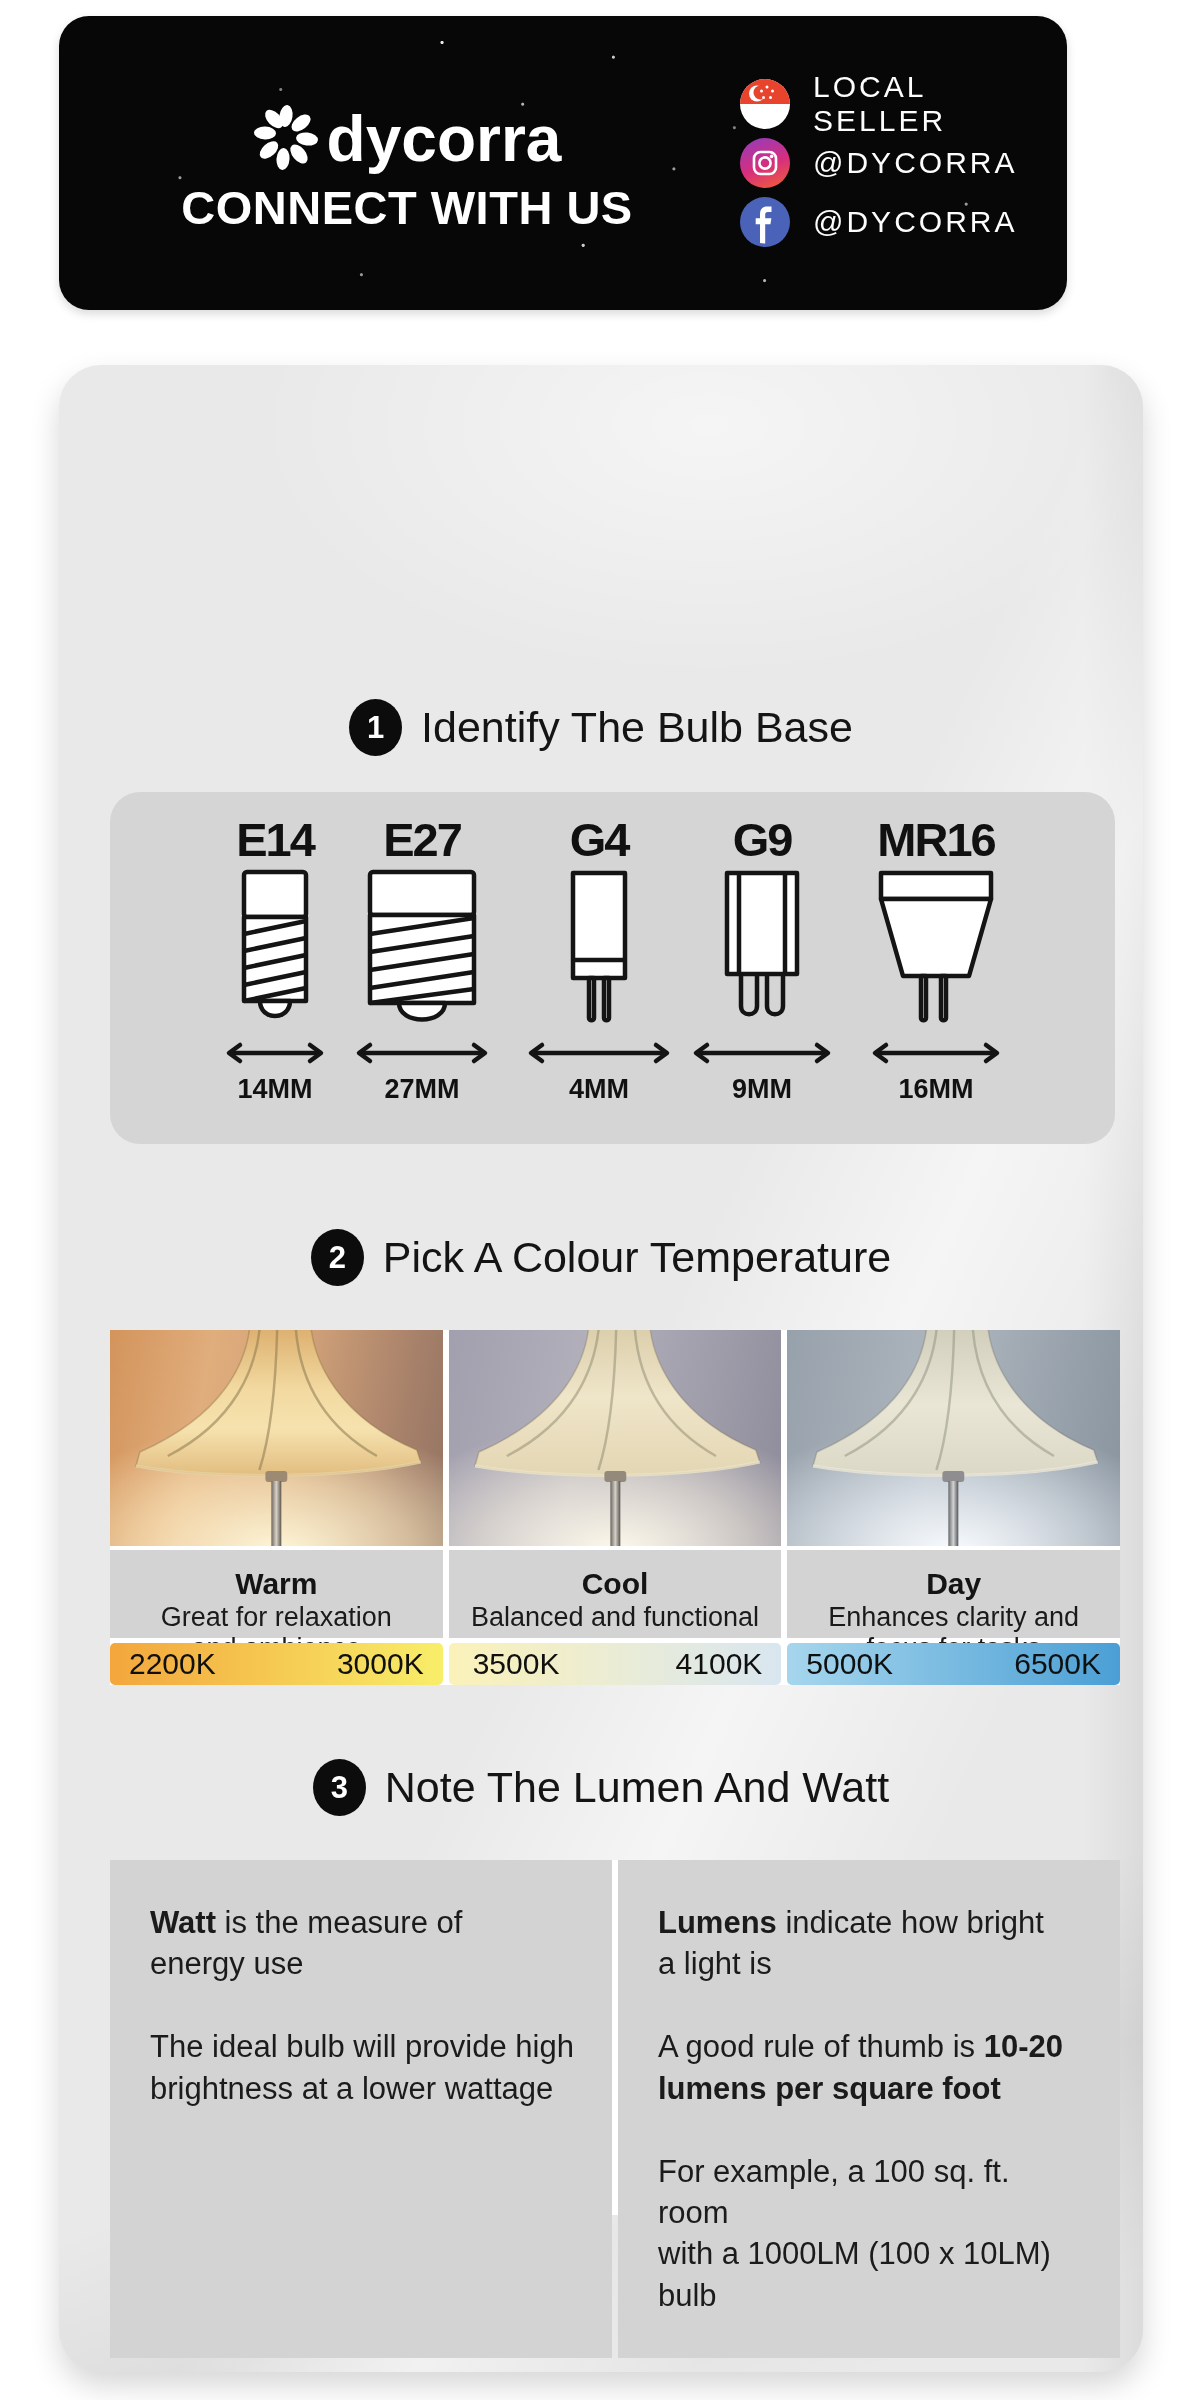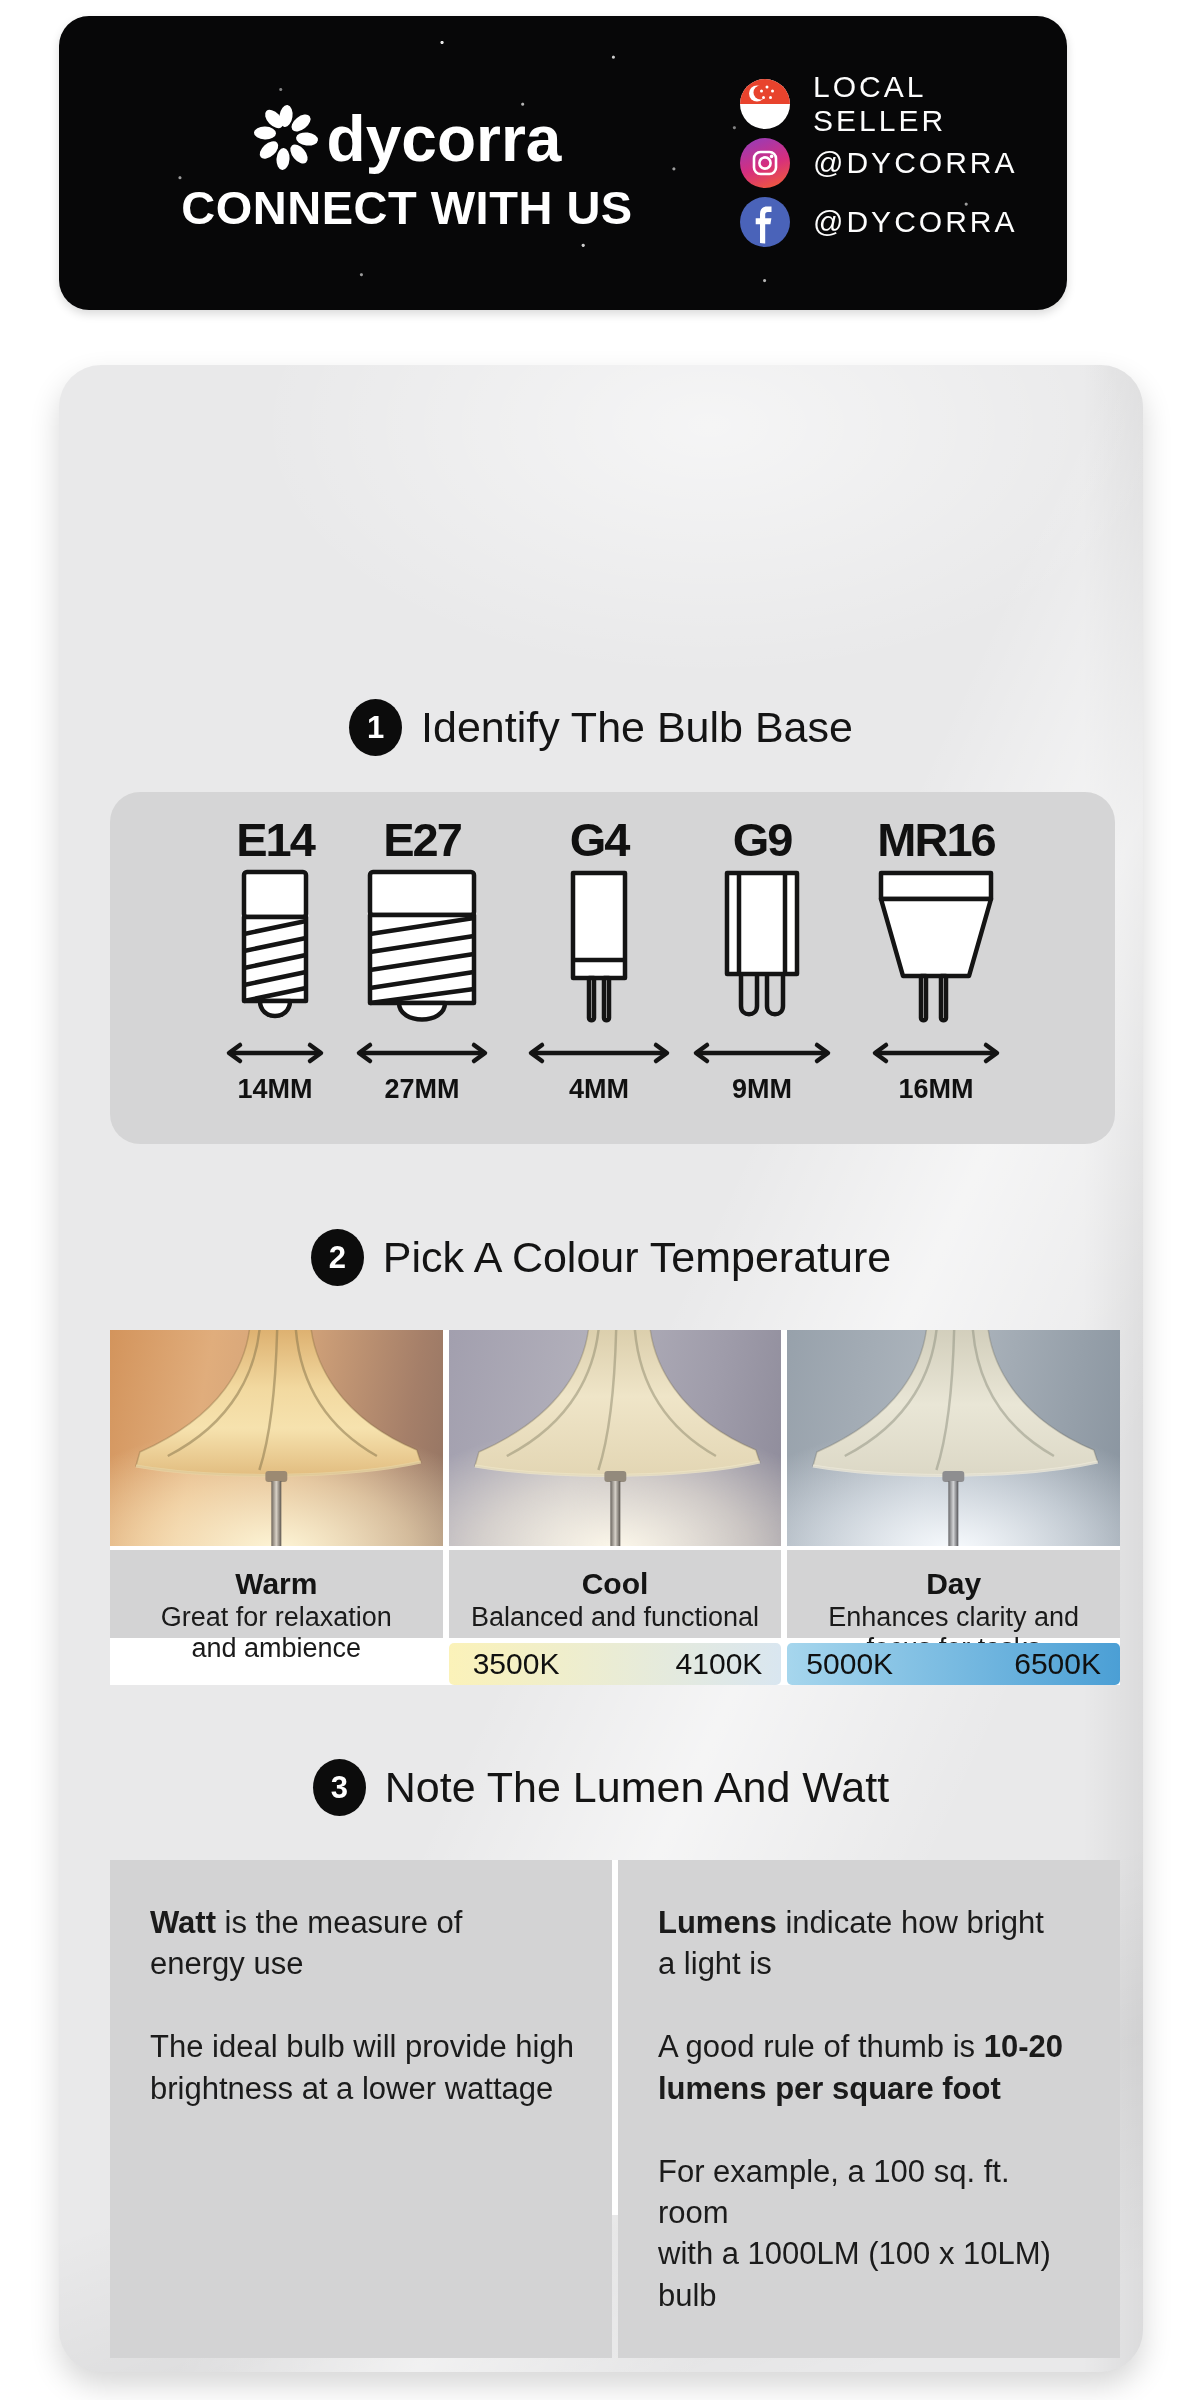--- a/index.html
+++ b/index.html
@@ -345,20 +345,24 @@
             <path d="M26,136 C110,150 240,148 312,132" fill="none" stroke="#e8d4a4" stroke-width="3" opacity=".8"></path>
             <rect x="156" y="141" width="22" height="11" rx="3" fill="#9c8a72"></rect>
             <rect x="162" y="151" width="10" height="65" fill="url(#stW)"></rect>
           </svg>
         </div>
         <div class="temp-label-box">
           <div class="temp-name">Warm</div>
           <div class="temp-desc">Great for relaxation
 and ambience</div>
         </div>
+        <div class="temp-bar" style="background: linear-gradient(90deg, rgb(243, 166, 60), rgb(248, 238, 105));">
+          <span>2200K</span>
+          <span>3000K</span>
+        </div>
       </div>
 
       <div class="temp-col">
         <div class="temp-photo photo-cool">
           <svg viewBox="0 0 334 216" preserveAspectRatio="none">
             <defs>
               <linearGradient id="shC" x1="0" y1="0" x2="0" y2="1">
                 <stop offset="0%" stop-color="#d8cba8"></stop>
                   <stop offset="50%" stop-color="#efe5c8"></stop>
                 <stop offset="100%" stop-color="#e3d6b4"></stop>

